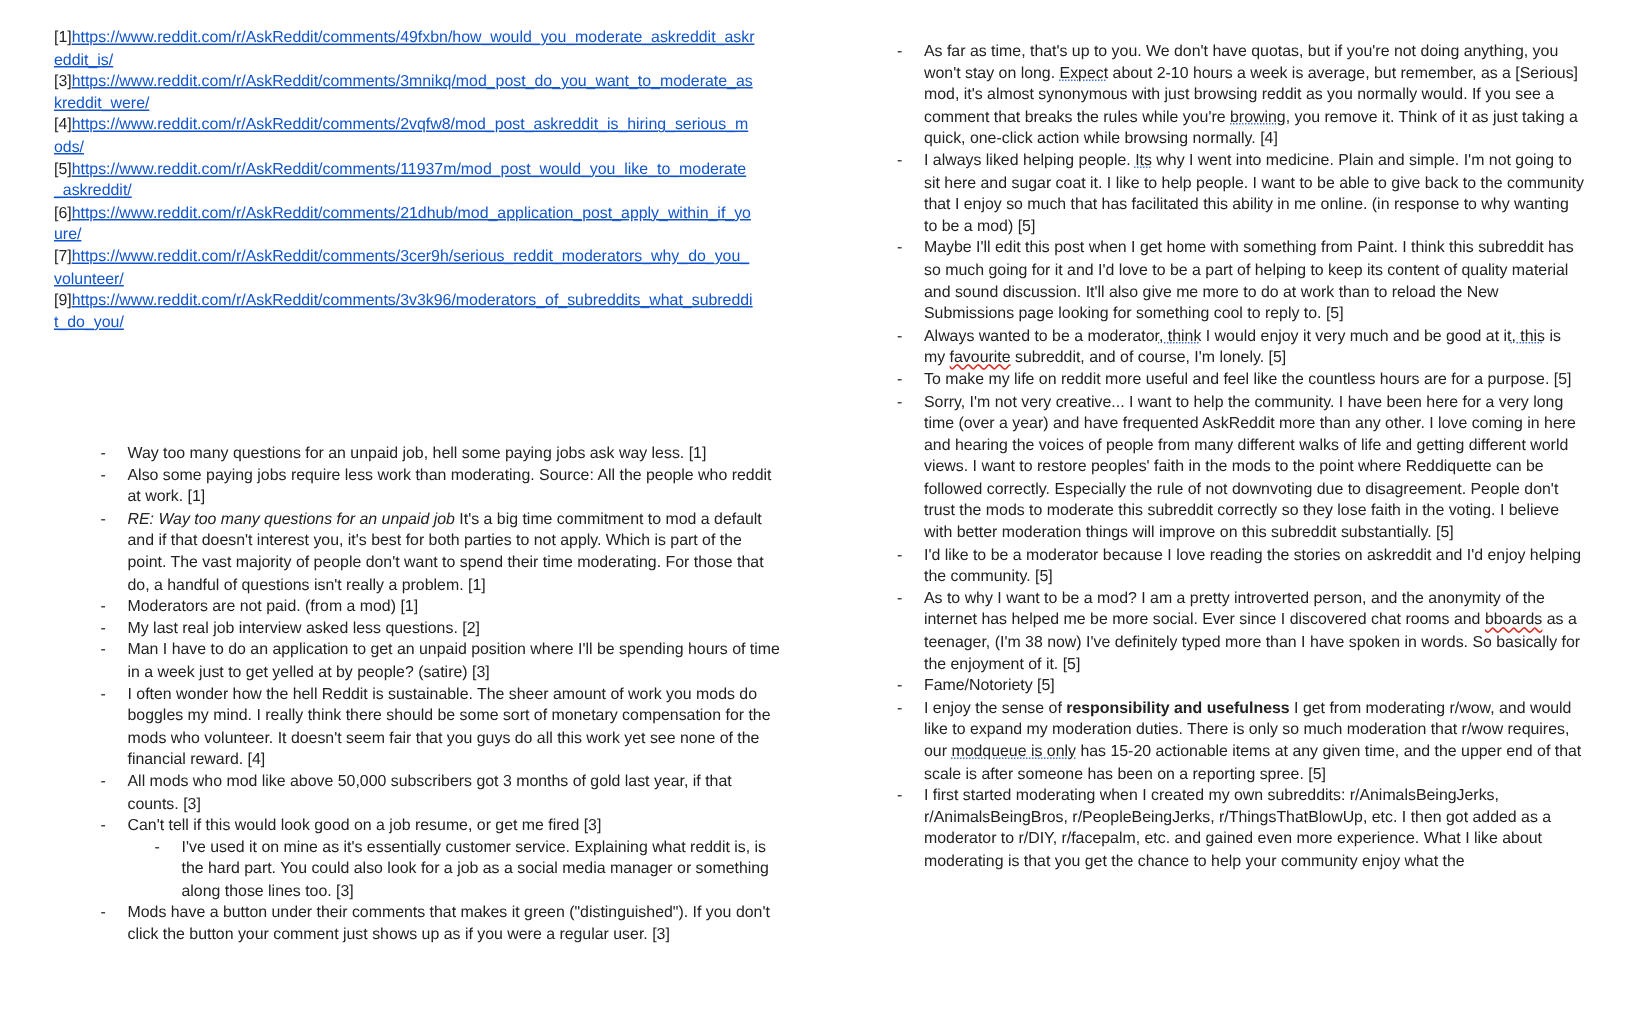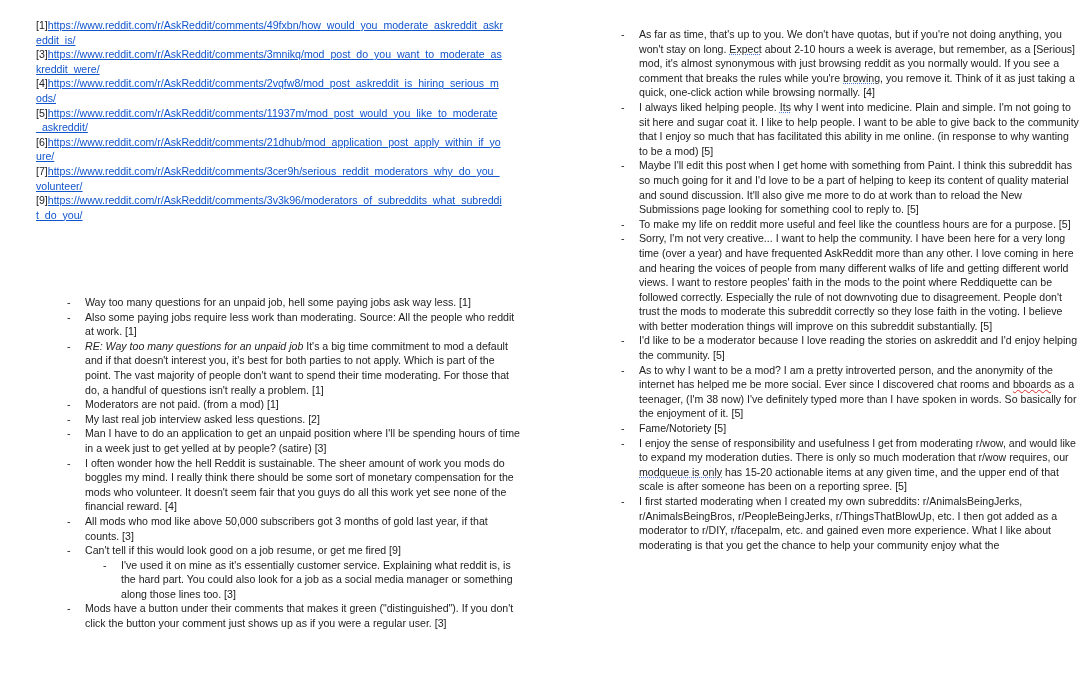--- a/index.html
+++ b/index.html
@@ -64,26 +64,26 @@
     ul.dash ul.dash { margin-left: 18px; }
 
     .list-left {
       position: absolute;
       left: 67px;
       top: 295px;
       width: 455px;
     }
     .list-right {
       position: absolute;
-      left: 621px;
+      left: 598px;
       top: 27px;
       width: 458px;
     }
     .em { font-style: italic; }
-    .strong { font-weight: normal; }
+    .strong { font-weight: bold; }
     .spell-blue { text-decoration: underline dotted #4a78d6; }
     .spell-red { text-decoration: underline wavy #d93025; text-decoration-thickness: 1px; }
   </style>
 </head>
 <body>
 
 <div class="page page-left">
   <div class="refs">
     <p class="ref"><span class="ref-num">[1]</span><a class="ref-link">https://www.reddit.com/r/AskReddit/comments/49fxbn/how_would_you_moderate_askreddit_askreddit_is/</a></p>
     <p class="ref"><span class="ref-num">[3]</span><a class="ref-link">https://www.reddit.com/r/AskReddit/comments/3mnikq/mod_post_do_you_want_to_moderate_askreddit_were/</a></p>
@@ -97,36 +97,37 @@
   <ul class="dash list-left">
     <li>Way too many questions for an unpaid job, hell some paying jobs ask way less. [1]</li>
     <li>Also some paying jobs require less work than moderating. Source: All the people who reddit at work. [1]</li>
     <li><span class="em">RE: Way too many questions for an unpaid job</span><span> It's a big time commitment to mod a default and if that doesn't interest you, it's best for both parties to not apply. Which is part of the point. The vast majority of people don't want to spend their time moderating. For those that do, a handful of questions isn't really a problem. [1]</span></li>
     <li><span>Moderators are not paid. (from a mod) [1]</span>
     </li>
     <li>My last real job interview asked less questions. [2]</li>
     <li>Man I have to do an application to get an unpaid position where I'll be spending hours of time in a week just to get yelled at by people? (satire) [3]</li>
     <li>I often wonder how the hell Reddit is sustainable. The sheer amount of work you mods do boggles my mind. I really think there should be some sort of monetary compensation for the mods who volunteer. It doesn't seem fair that you guys do all this work yet see none of the financial reward. [4]</li>
     <li>All mods who mod like above 50,000 subscribers got 3 months of gold last year, if that counts. [3]</li>
-    <li><span>Can't tell if this would look good on a job resume, or get me fired [9]</span>
+    <li><span>Can't tell if this would look good on a job resume, or get me fired [3]</span>
       <ul class="dash">
         <li>I've used it on mine as it's essentially customer service. Explaining what reddit is, is the hard part. You could also look for a job as a social media manager or something along those lines too. [3]</li>
       </ul>
     </li>
     <li>Mods have a button under their comments that makes it green ("distinguished"). If you don't click the button your comment just shows up as if you were a regular user. [3]</li>
   </ul>
 </div>
 
 <div class="page page-right">
 </div>
 
 <ul class="dash list-right">
   <li><span>As far as time, that's up to you. We don't have quotas, but if you're not doing anything, you won't stay on long. </span><span class="spell-blue">Expect</span><span> about 2-10 hours a week is average, but remember, as a [Serious] mod, it's almost synonymous with just browsing reddit as you normally would. If you see a comment that breaks the rules while you're </span><span class="spell-blue">browing</span><span>, you remove it. Think of it as just taking a quick, one-click action while browsing normally. [4]</span></li>
   <li><span>I always liked helping people. </span><span class="spell-blue">Its</span><span> why I went into medicine. Plain and simple. I'm not going to sit here and sugar coat it. I like to help people. I want to be able to give back to the community that I enjoy so much that has facilitated this ability in me online. (in response to why wanting to be a mod) [5]</span></li>
   <li>Maybe I'll edit this post when I get home with something from Paint. I think this subreddit has so much going for it and I'd love to be a part of helping to keep its content of quality material and sound discussion. It'll also give me more to do at work than to reload the New Submissions page looking for something cool to reply to. [5]</li>
+  <li><span>Always wanted to be a moderator</span><span class="spell-blue">, think</span><span> I would enjoy it very much and be good at it</span><span class="spell-blue">, this</span><span> is my </span><span class="spell-red">favourite</span><span> subreddit, and of course, I'm lonely. [5]</span></li>
   <li>To make my life on reddit more useful and feel like the countless hours are for a purpose. [5]</li>
   <li>Sorry, I'm not very creative... I want to help the community. I have been here for a very long time (over a year) and have frequented AskReddit more than any other. I love coming in here and hearing the voices of people from many different walks of life and getting different world views. I want to restore peoples' faith in the mods to the point where Reddiquette can be followed correctly. Especially the rule of not downvoting due to disagreement. People don't trust the mods to moderate this subreddit correctly so they lose faith in the voting. I believe with better moderation things will improve on this subreddit substantially. [5]</li>
   <li>I'd like to be a moderator because I love reading the stories on askreddit and I'd enjoy helping the community. [5]</li>
   <li><span>As to why I want to be a mod? I am a pretty introverted person, and the anonymity of the internet has helped me be more social. Ever since I discovered chat rooms and </span><span class="spell-red">bboards</span><span> as a teenager, (I'm 38 now) I've definitely typed more than I have spoken in words. So basically for the enjoyment of it. [5]</span></li>
   <li>Fame/Notoriety [5]</li>
   <li><span>I enjoy the sense of </span><span class="strong">responsibility and usefulness</span><span> I get from moderating r/wow, and would like to expand my moderation duties. There is only so much moderation that r/wow requires, our </span><span class="spell-blue">modqueue is only</span><span> has 15-20 actionable items at any given time, and the upper end of that scale is after someone has been on a reporting spree. [5]</span></li>
   <li>I first started moderating when I created my own subreddits: r/AnimalsBeingJerks, r/AnimalsBeingBros, r/PeopleBeingJerks, r/ThingsThatBlowUp, etc. I then got added as a moderator to r/DIY, r/facepalm, etc. and gained even more experience. What I like about moderating is that you get the chance to help your community enjoy what the</li>
 </ul>
 
 </body></html>

